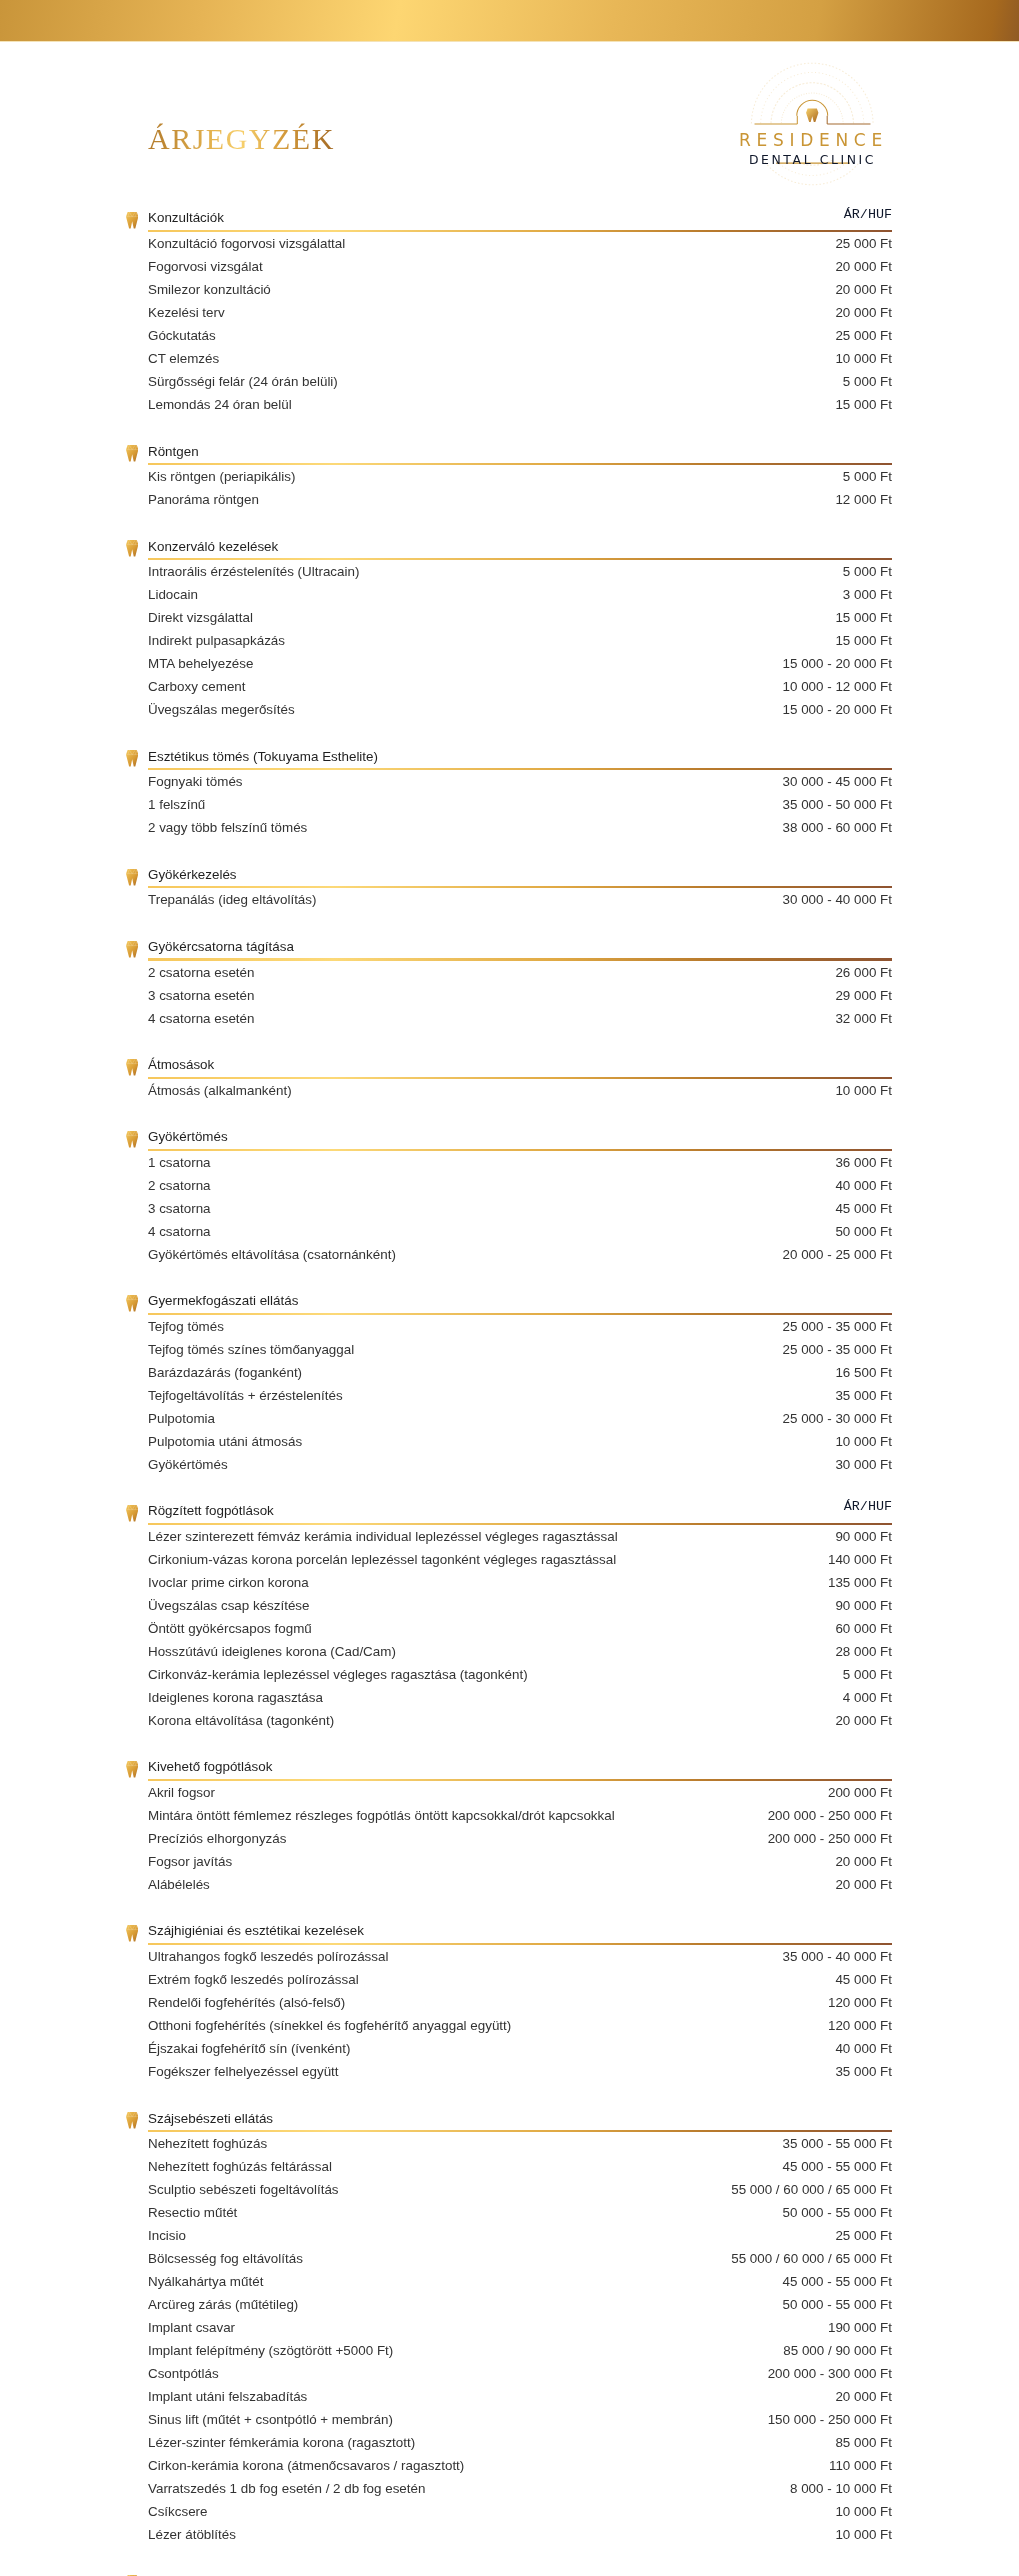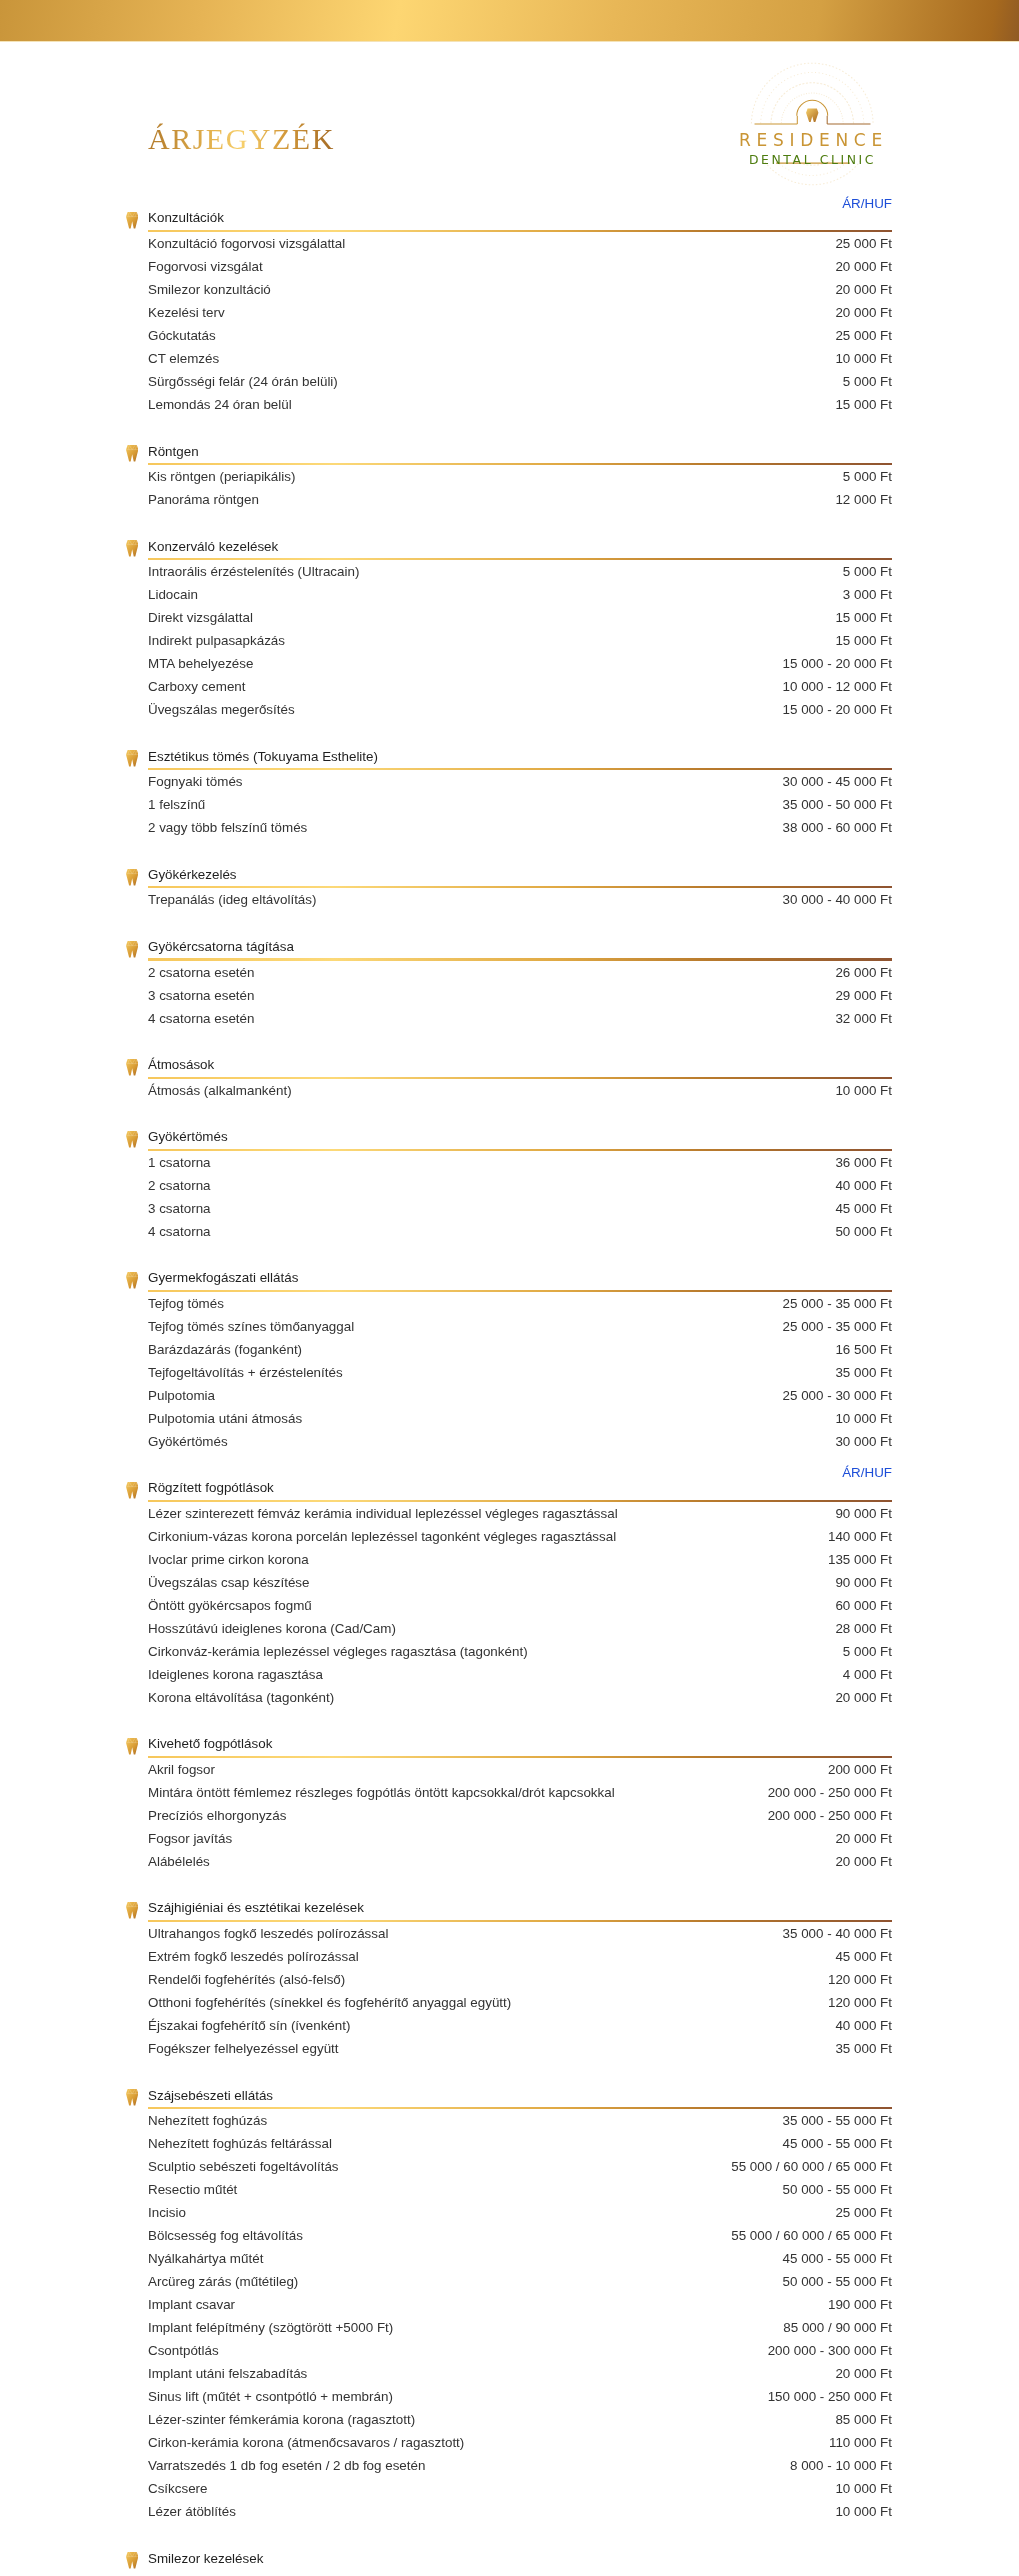--- a/index.html
+++ b/index.html
@@ -11,27 +11,27 @@
 
   .title { position: absolute; left: 148px; top: 122px; font-size: 30px; letter-spacing: 1.5px;
     font-family: Liberation Serif, serif; font-weight: normal;
     background: linear-gradient(90deg, #b27a2b 0%, #e5b450 35%, #f7d06c 50%, #d89f3e 70%, #a46a24 100%);
     -webkit-background-clip: text; background-clip: text; color: transparent; }
 
   .logo { position: absolute; left: 732px; top: 58px; width: 147px; height: 134px; margin-left: 7px; }
   .logo-text-1 { position: absolute; left: 0; right: 0; top: 72px; text-align: center;
     font-size: 17px; letter-spacing: 5.7px; color: #c99535; font-family: "DejaVu Sans", sans-serif; }
   .logo-text-2 { position: absolute; left: 0; right: 0; top: 94px; text-align: center;
-    font-size: 12.4px; letter-spacing: 2.6px; color: #4d7c0f; font-family: "DejaVu Sans", sans-serif; }
+    font-size: 12.4px; letter-spacing: 2.6px; color: #0f172a; font-family: "DejaVu Sans", sans-serif; }
 
   .content { position: absolute; left: 148px; top: 206px; width: 744px; }
   .section { position: relative; margin-bottom: 23px; }
   .sec-head { position: relative; height: 24px; display: flex; justify-content: space-between; align-items: flex-end; }
   .sec-title { font-size: 13.4px; color: #1f1f1f; line-height: 15.5px; padding-bottom: 4.1px; }
-  .sec-col { font-size: 13.4px; color: #1d4ed8; line-height: 15.5px; padding-bottom: 19px; }
+  .sec-col { font-size: 13.4px; color: #0f172a; line-height: 15.5px; padding-bottom: 8px; font-family: Liberation Mono, monospace; }
   .sec-line { height: 2.1px; background: linear-gradient(90deg, #f6c75c 0%, #fcd978 25%, #e0a944 55%, #b97b2d 75%, #8e5330 100%); }
   .tooth { position: absolute; left: -22px; top: 5.2px; width: 12.4px; height: 18.5px; }
   .row { display: flex; justify-content: space-between; align-items: center; height: 23px; font-size: 13.4px; color: #333; }
   .row .name { white-space: nowrap; }
   .row .price { white-space: nowrap; text-align: right; }
 </style>
 </head>
 <body>
 
 <div class="gold-bar top"></div>
@@ -323,20 +323,24 @@
         <span class="price">40 000 Ft</span>
       </div>
       <div class="row">
         <span class="name">3 csatorna</span>
         <span class="price">45 000 Ft</span>
       </div>
       <div class="row">
         <span class="name">4 csatorna</span>
         <span class="price">50 000 Ft</span>
       </div>
+      <div class="row">
+        <span class="name">Gyökértömés eltávolítása (csatornánként)</span>
+        <span class="price">20 000 - 25 000 Ft</span>
+      </div>
     </div>
     <div class="section">
       <div class="sec-head">
         <span class="tooth"><svg viewBox="0 0 24 36" width="12.4" height="18.5">
             <defs>
               <linearGradient id="tgi" x1="0" y1="0" x2="1" y2="1">
                 <stop offset="0%" stop-color="#f5c95c"></stop>
                 <stop offset="60%" stop-color="#d79a34"></stop>
                 <stop offset="100%" stop-color="#a8671f"></stop>
               </linearGradient>

